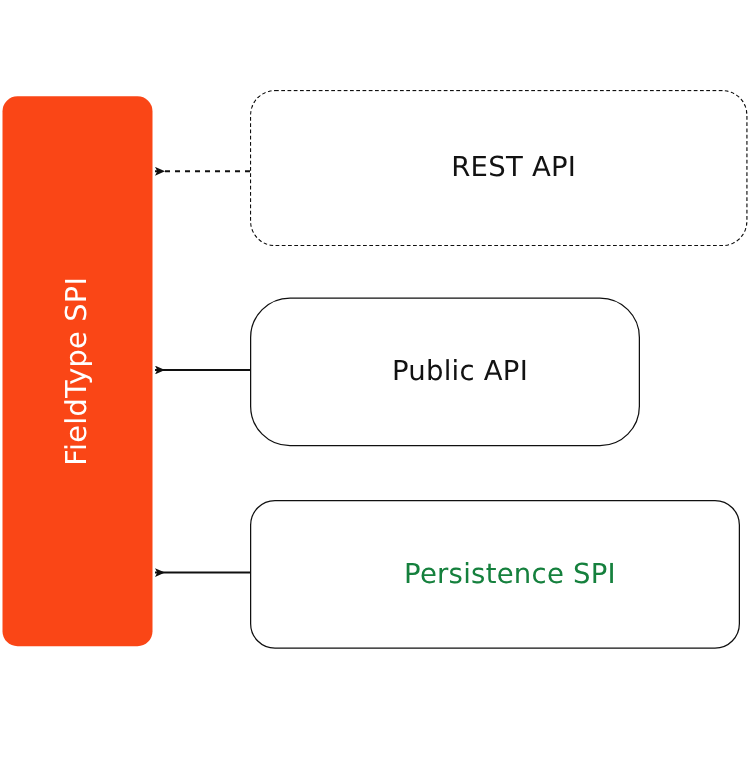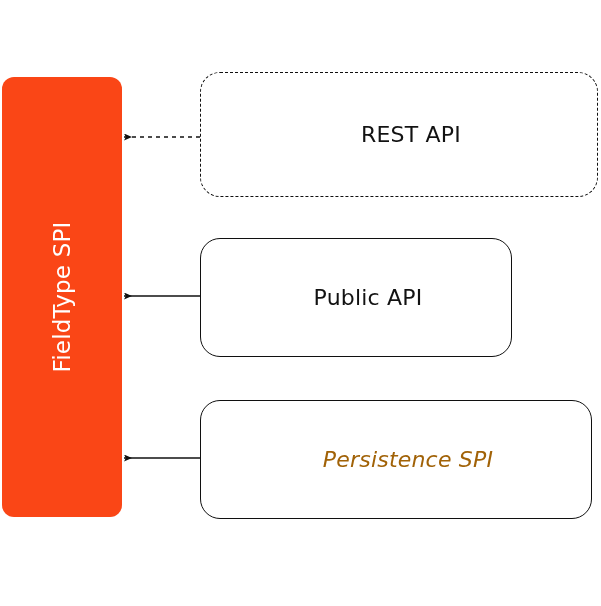--- a/index.html
+++ b/index.html
@@ -101,26 +101,26 @@
 <div id="canvas" style="width: 601px; height: 606px; background: rgb(255, 255, 255);">
 
   <div class="spi-bar" id="spi-bar" style="left: 2px; top: 77px; width: 120px; height: 440px; background: rgb(250, 70, 22); border-radius: 12px;">
     <span class="spi-bar-label" style="color: rgb(255, 255, 255);">FieldType SPI</span>
   </div>
 
   <div class="node dashed" id="node-rest" style="left: 200px; top: 72px; width: 398px; height: 125px; background: rgb(255, 255, 255); border-radius: 20px; border-style: dashed; border-color: rgb(16, 16, 16);">
     <span class="node-label" style="color: rgb(18, 18, 18);">REST API</span>
   </div>
 
-  <div class="node solid" id="node-public" style="left: 200px; top: 238px; width: 312px; height: 119px; background: rgb(255, 255, 255); border-radius: 20px; border-style: solid; border-color: rgb(16, 16, 16);">
+  <div class="node solid" id="node-public" style="left: 200px; top: 238px; width: 312px; height: 119px; background: rgb(255, 255, 255); border-radius: 32px; border-style: solid; border-color: rgb(16, 16, 16);">
     <span class="node-label" style="color: rgb(18, 18, 18);">Public API</span>
   </div>
 
   <div class="node solid" id="node-persistence" style="left: 200px; top: 400px; width: 392px; height: 119px; background: rgb(255, 255, 255); border-radius: 20px; border-style: solid; border-color: rgb(16, 16, 16);">
-    <span class="node-label" style="color: #a16207; font-style: italic;">Persistence SPI</span>
+    <span class="node-label" style="color: #15803d;">Persistence SPI</span>
   </div>
 
   <svg id="connectors" viewBox="0 0 601 606">
     <defs>
       <marker id="arrowhead" markerWidth="9" markerHeight="7" refX="8" refY="3.5" orient="auto" markerUnits="userSpaceOnUse">
         <path d="M 8 0 L 0 3.5 L 8 7 L 6.2 3.5 Z" fill="#101010"></path>
       </marker>
     </defs>
 
     <line id="conn-rest" stroke="#101010" stroke-width="1.5" stroke-dasharray="4 4" marker-end="url(#arrowhead)" x1="200" y1="137" x2="124" y2="137"></line>

